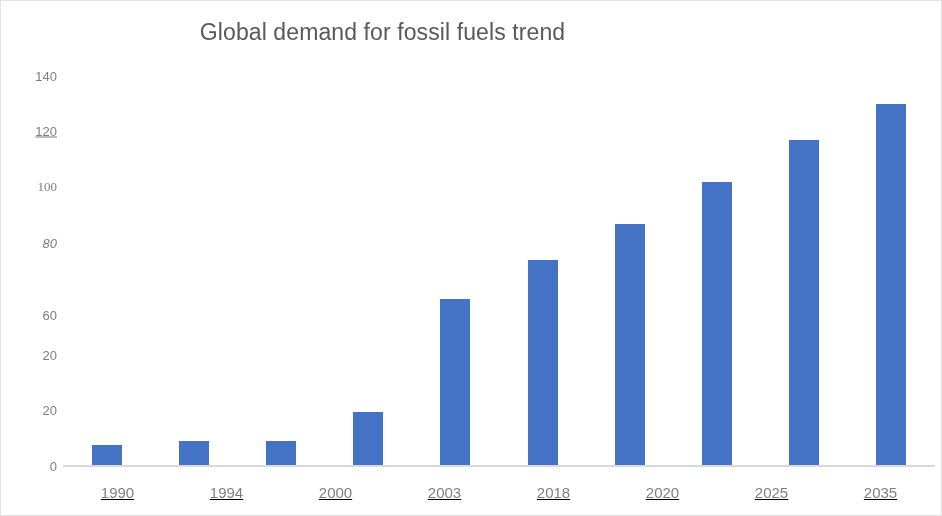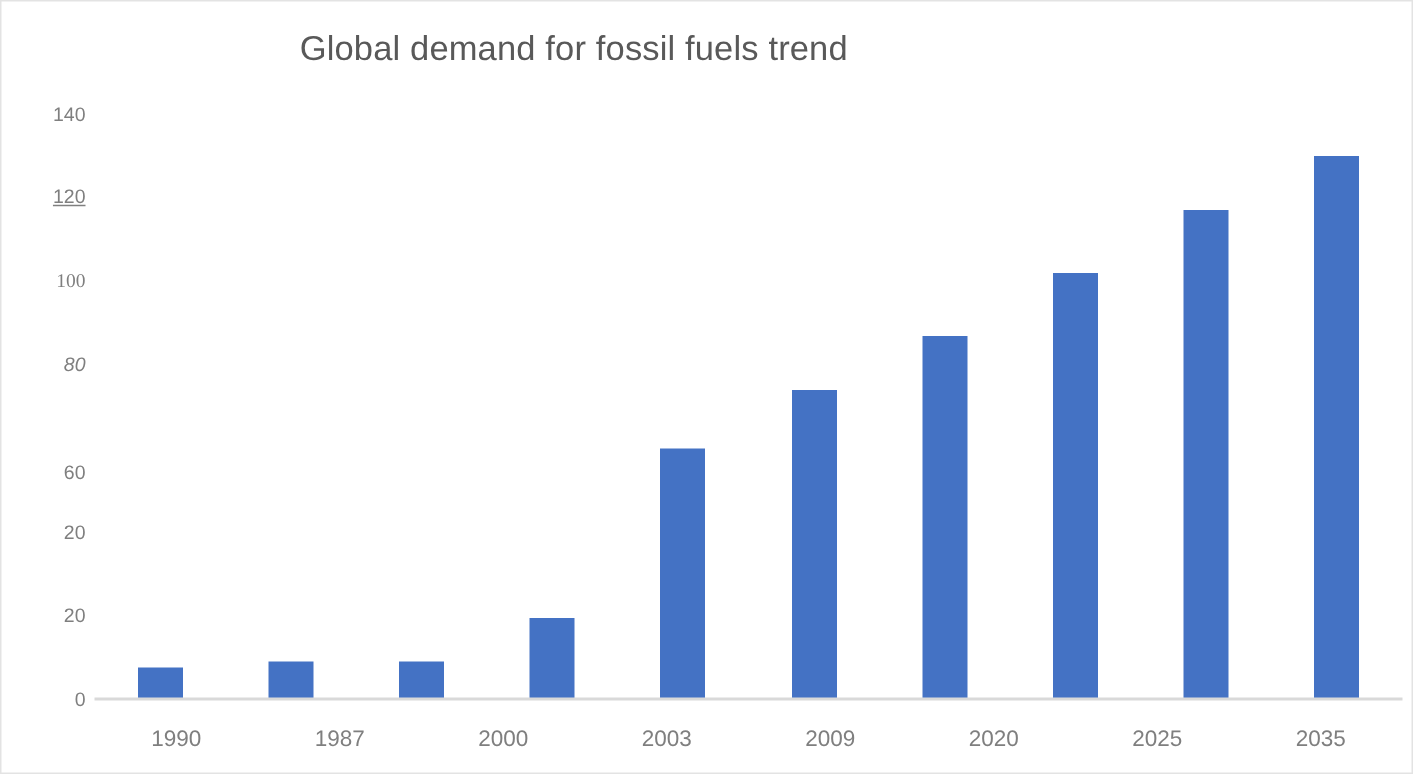--- a/index.html
+++ b/index.html
@@ -52,20 +52,21 @@
     color: #7f7f7f;
     transform: translateY(-50%);
   }
   #x-axis-labels {
     position: absolute;
     left: 62px;
     top: 479px;
     width: 872px;
     height: 26px;
     display: flex;
+    text-decoration: underline;
   }
   .x-tick {
     flex: 1 1 0;
     text-align: center;
     font-size: 15px;
     color: #7f7f7f;
     line-height: 26px;
   }
   #bars-layer {
     position: absolute;
@@ -137,22 +138,22 @@
       </div>
       <div class="bar-slot">
         <div class="bar" title="2035: 130" style="height: 362.143px; background: rgb(68, 114, 196);"></div>
       </div>
     </div>
 
   <div id="baseline-axis"></div>
 
   <div id="x-axis-labels">
       <div class="x-tick">1990</div>
-      <div class="x-tick">1987</div>
+      <div class="x-tick">1994</div>
       <div class="x-tick">2000</div>
       <div class="x-tick">2003</div>
-      <div class="x-tick">2009</div>
+      <div class="x-tick">2018</div>
       <div class="x-tick">2020</div>
       <div class="x-tick">2025</div>
       <div class="x-tick">2035</div>
     </div>
 
 </div>
 
 </body></html>

